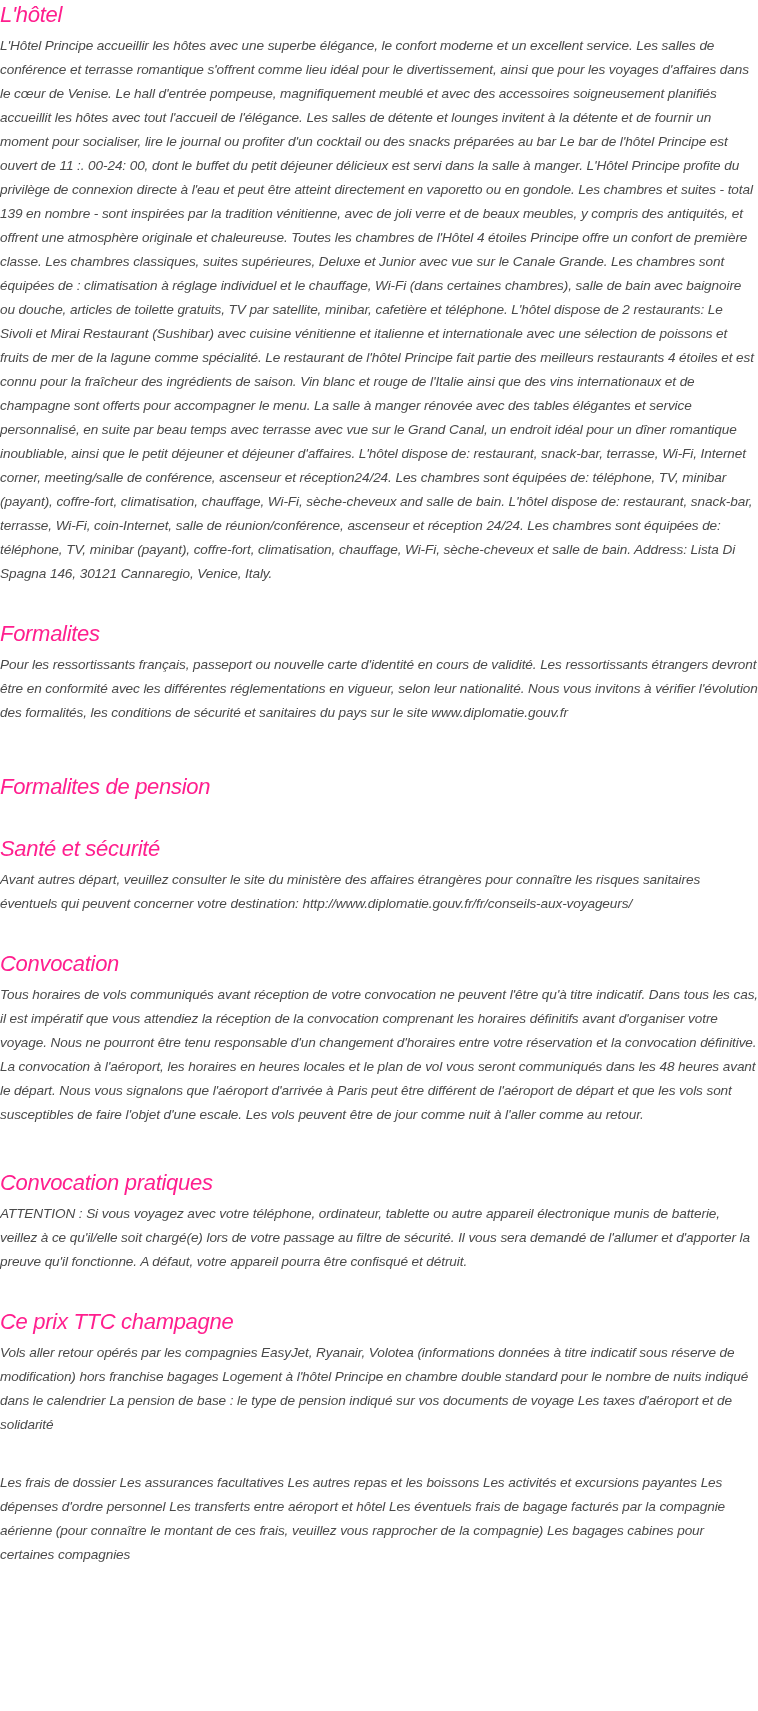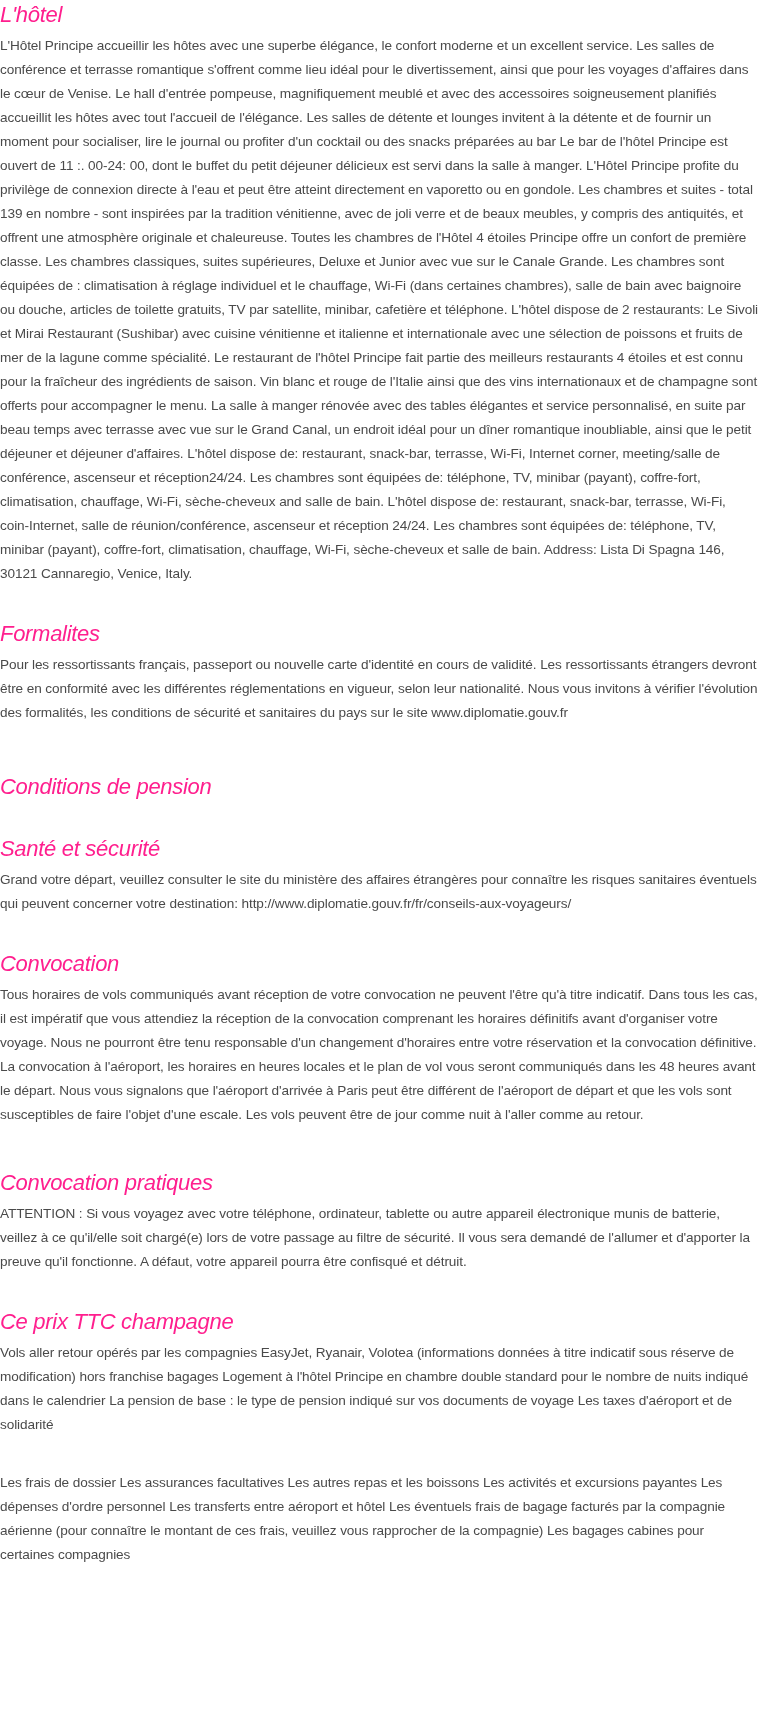--- a/index.html
+++ b/index.html
@@ -25,20 +25,21 @@
       font-style: italic;
       font-weight: normal;
       font-size: 22px;
       color: #ff1f8e;
       margin: 0;
       padding: 0;
       line-height: 28px;
       letter-spacing: -0.3px;
     }
     .section p {
+      font-style: italic;
       font-size: 13.6px;
       line-height: 24px;
       margin: 5px 0 0 0;
       padding-right: 0;
       color: #4a4a4a;
       letter-spacing: -0.1px;
     }
     .sec-hotel h2 { padding-top: 1px; }
     .sec-hotel { margin-bottom: 34px; }
     .sec-formalites { margin-bottom: 48px; }
@@ -58,26 +59,26 @@
     <h2>L'hôtel</h2>
     <p>L'Hôtel Principe accueillir les hôtes avec une superbe élégance, le confort moderne et un excellent service. Les salles de conférence et terrasse romantique s'offrent comme lieu idéal pour le divertissement, ainsi que pour les voyages d'affaires dans le cœur de Venise. Le hall d'entrée pompeuse, magnifiquement meublé et avec des accessoires soigneusement planifiés accueillit les hôtes avec tout l'accueil de l'élégance. Les salles de détente et lounges invitent à la détente et de fournir un moment pour socialiser, lire le journal ou profiter d'un cocktail ou des snacks préparées au bar Le bar de l'hôtel Principe est ouvert de 11 :. 00-24: 00, dont le buffet du petit déjeuner délicieux est servi dans la salle à manger. L'Hôtel Principe profite du privilège de connexion directe à l'eau et peut être atteint directement en vaporetto ou en gondole. Les chambres et suites - total 139 en nombre - sont inspirées par la tradition vénitienne, avec de joli verre et de beaux meubles, y compris des antiquités, et offrent une atmosphère originale et chaleureuse. Toutes les chambres de l'Hôtel 4 étoiles Principe offre un confort de première classe. Les chambres classiques, suites supérieures, Deluxe et Junior avec vue sur le Canale Grande. Les chambres sont équipées de : climatisation à réglage individuel et le chauffage, Wi-Fi (dans certaines chambres), salle de bain avec baignoire ou douche, articles de toilette gratuits, TV par satellite, minibar, cafetière et téléphone. L'hôtel dispose de 2 restaurants: Le Sivoli et Mirai Restaurant (Sushibar) avec cuisine vénitienne et italienne et internationale avec une sélection de poissons et fruits de mer de la lagune comme spécialité. Le restaurant de l'hôtel Principe fait partie des meilleurs restaurants 4 étoiles et est connu pour la fraîcheur des ingrédients de saison. Vin blanc et rouge de l'Italie ainsi que des vins internationaux et de champagne sont offerts pour accompagner le menu. La salle à manger rénovée avec des tables élégantes et service personnalisé, en suite par beau temps avec terrasse avec vue sur le Grand Canal, un endroit idéal pour un dîner romantique inoubliable, ainsi que le petit déjeuner et déjeuner d'affaires. L'hôtel dispose de: restaurant, snack-bar, terrasse, Wi-Fi, Internet corner, meeting/salle de conférence, ascenseur et réception24/24. Les chambres sont équipées de: téléphone, TV, minibar (payant), coffre-fort, climatisation, chauffage, Wi-Fi, sèche-cheveux and salle de bain. L'hôtel dispose de: restaurant, snack-bar, terrasse, Wi-Fi, coin-Internet, salle de réunion/conférence, ascenseur et réception 24/24. Les chambres sont équipées de: téléphone, TV, minibar (payant), coffre-fort, climatisation, chauffage, Wi-Fi, sèche-cheveux et salle de bain. Address: Lista Di Spagna 146, 30121 Cannaregio, Venice, Italy.</p>
   </section>
 
   <section class="section sec-formalites">
     <h2>Formalites</h2>
     <p>Pour les ressortissants français, passeport ou nouvelle carte d'identité en cours de validité. Les ressortissants étrangers devront être en conformité avec les différentes réglementations en vigueur, selon leur nationalité. Nous vous invitons à vérifier l'évolution des formalités, les conditions de sécurité et sanitaires du pays sur le site www.diplomatie.gouv.fr</p>
   </section>
 
   <section class="section sec-pension">
-    <h2>Conditions de pension</h2>
+    <h2>Formalites de pension</h2>
   </section>
 
   <section class="section sec-sante">
     <h2>Santé et sécurité</h2>
-    <p>Grand votre départ, veuillez consulter le site du ministère des affaires étrangères pour connaître les risques sanitaires éventuels qui peuvent concerner votre destination: http://www.diplomatie.gouv.fr/fr/conseils-aux-voyageurs/</p>
+    <p>Avant autres départ, veuillez consulter le site du ministère des affaires étrangères pour connaître les risques sanitaires éventuels qui peuvent concerner votre destination: http://www.diplomatie.gouv.fr/fr/conseils-aux-voyageurs/</p>
   </section>
 
   <section class="section sec-convocation">
     <h2>Convocation</h2>
     <p>Tous horaires de vols communiqués avant réception de votre convocation ne peuvent l'être qu'à titre indicatif. Dans tous les cas, il est impératif que vous attendiez la réception de la convocation comprenant les horaires définitifs avant d'organiser votre voyage. Nous ne pourront être tenu responsable d'un changement d'horaires entre votre réservation et la convocation définitive. La convocation à l'aéroport, les horaires en heures locales et le plan de vol vous seront communiqués dans les 48 heures avant le départ. Nous vous signalons que l'aéroport d'arrivée à Paris peut être différent de l'aéroport de départ et que les vols sont susceptibles de faire l'objet d'une escale. Les vols peuvent être de jour comme nuit à l'aller comme au retour.</p>
   </section>
 
   <section class="section sec-pratiques">
     <h2>Convocation pratiques</h2>
     <p>ATTENTION : Si vous voyagez avec votre téléphone, ordinateur, tablette ou autre appareil électronique munis de batterie, veillez à ce qu'il/elle soit chargé(e) lors de votre passage au filtre de sécurité. Il vous sera demandé de l'allumer et d'apporter la preuve qu'il fonctionne. A défaut, votre appareil pourra être confisqué et détruit.</p>

